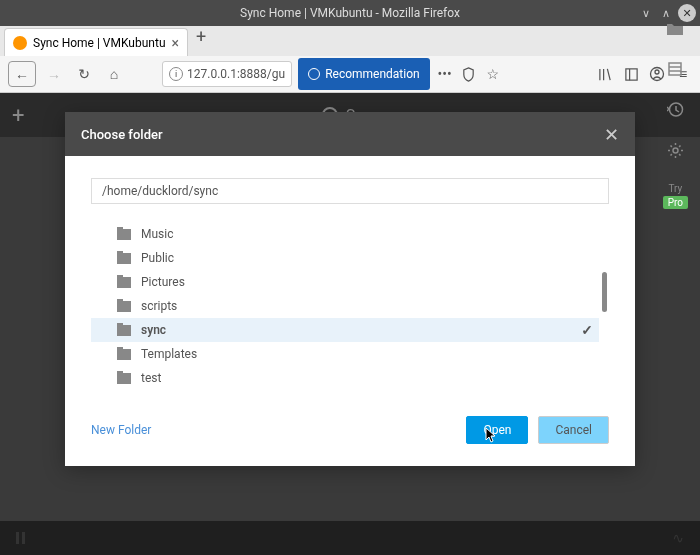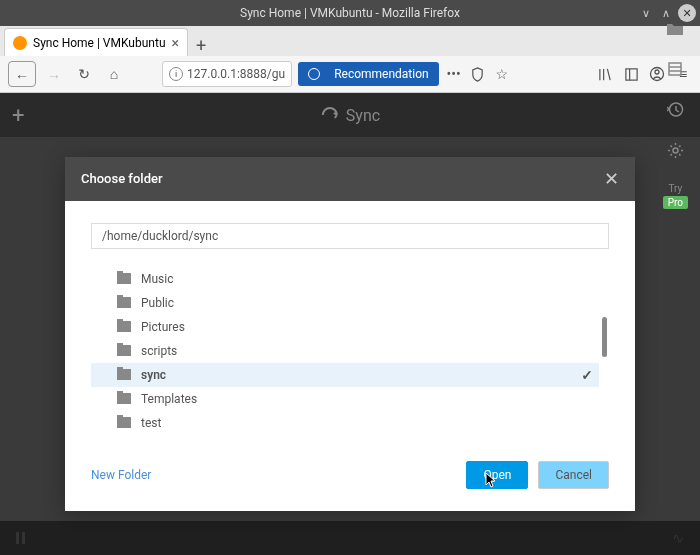--- a/index.html
+++ b/index.html
@@ -5,46 +5,46 @@
 * { margin: 0; padding: 0; box-sizing: border-box; font-family: -apple-system, BlinkMacSystemFont, "Segoe UI", Roboto, sans-serif; }
 body { width: 700px; height: 555px; background: #3a3a3a; overflow: hidden; position: relative; }
 
 .titlebar { height: 26px; background: #4a4a4a; display: flex; align-items: center; justify-content: center; position: relative; }
 .titlebar-text { color: #ddd; font-size: 12px; }
 .titlebar-controls { position: absolute; right: 4px; display: flex; gap: 4px; align-items: center; }
 .tc { width: 16px; height: 16px; display: flex; align-items: center; justify-content: center; color: #ccc; font-size: 11px; cursor: pointer; }
 .tc-close { background: #ccc; border-radius: 50%; color: #333; width: 18px; height: 18px; }
 
 .browser-chrome { background: #f5f5f5; border-bottom: 1px solid #ccc; }
-.tab-bar { height: 30px; display: flex; align-items: flex-end; background: #e8e8e8; padding: 0 4px; }
+.tab-bar { height: 30px; display: flex; align-items: flex-start; background: #e8e8e8; padding: 0 4px; }
 .tab { background: #fff; border: 1px solid #ccc; border-bottom: none; height: 28px; padding: 0 8px; display: flex; align-items: center; gap: 6px; font-size: 12px; border-radius: 4px 4px 0 0; margin-top: 2px; }
 .tab-icon { width: 14px; height: 14px; background: #ff9500; border-radius: 50%; position: relative; }
 .tab-close { color: #666; font-size: 14px; cursor: pointer; }
 .new-tab { margin-left: 8px; color: #555; font-size: 18px; cursor: pointer; }
 
 .nav-bar { height: 36px; display: flex; align-items: center; padding: 0 8px; gap: 6px; background: #f5f5f5; }
 .nav-btn { width: 24px; height: 24px; display: flex; align-items: center; justify-content: center; color: #555; cursor: pointer; font-size: 14px; }
 .nav-btn.back { border: 1px solid #999; border-radius: 4px; width: 28px; height: 26px; }
 .nav-btn.disabled { color: #bbb; }
 .url-bar { flex: 0 0 auto; display: flex; align-items: center; height: 26px; background: #fff; border: 1px solid #ccc; border-radius: 3px; padding: 0 6px; gap: 4px; font-size: 12px; color: #555; margin-left: 30px; }
 .url-info { width: 14px; height: 14px; border: 1px solid #888; border-radius: 50%; display: flex; align-items: center; justify-content: center; font-size: 9px; }
-.rec-btn { background: #1a5fb4; color: #fff; height: 24px; padding: 0 10px; border-radius: 3px; display: flex; align-items: center; gap: 14px; font-size: 12px; cursor: pointer; }
+.rec-btn { background: #1a5fb4; color: #fff; height: 32px; padding: 0 10px; border-radius: 3px; display: flex; align-items: center; gap: 5px; font-size: 12px; cursor: pointer; }
 .rec-bulb { width: 12px; height: 12px; border: 1.5px solid #fff; border-radius: 50%; }
 .nav-right { display: flex; gap: 8px; margin-left: auto; align-items: center; }
 .nav-icon { width: 18px; height: 18px; color: #555; cursor: pointer; display: flex; align-items: center; justify-content: center; font-size: 14px; }
 
 .app-bar { height: 44px; background: #2a2a2a; display: flex; align-items: center; padding: 0 12px; position: relative; }
 .app-plus { color: #888; font-size: 22px; cursor: pointer; }
 .app-logo { position: absolute; left: 50%; transform: translateX(-50%); color: #888; font-size: 16px; display: flex; align-items: center; gap: 6px; }
 .app-right { margin-left: auto; display: flex; gap: 20px; align-items: center; color: #888; flex-direction: column; }
 .app-right-icon { font-size: 16px; cursor: pointer; }
 .try-pro { text-align: center; font-size: 10px; }
 .pro-badge { background: #5cb85c; color: #fff; padding: 1px 5px; border-radius: 2px; font-size: 10px; display: block; margin-top: 2px; }
 
-.modal-overlay { position: absolute; top: 0; left: 0; right: 0; bottom: 0; background: transparent; display: flex; align-items: center; justify-content: center; }
+.modal-overlay { position: absolute; top: 0; left: 0; right: 0; bottom: 0; background: transparent; display: flex; align-items: flex-start; justify-content: center; }
 .modal { background: #fff; width: 570px; margin-top: 112px; box-shadow: 0 4px 20px rgba(0,0,0,0.3); }
 .modal-header { background: #4a4a4a; color: #fff; height: 44px; display: flex; align-items: center; padding: 0 16px; font-size: 13px; font-weight: 500; }
 .modal-close { margin-left: auto; cursor: pointer; font-size: 18px; color: #ccc; }
 .modal-body { padding: 22px 26px 10px; }
 .path-input { width: 100%; height: 26px; border: 1px solid #ddd; padding: 0 10px; font-size: 12px; color: #555; outline: none; }
 .folder-list { margin-top: 18px; height: 170px; overflow-y: auto; position: relative; padding-right: 10px; }
 .folder-row { display: flex; align-items: center; height: 24px; padding: 0 6px 0 26px; font-size: 12px; color: #555; cursor: pointer; gap: 10px; }
 .folder-row.selected { background: #e8f2fa; font-weight: 600; }
 .folder-icon { width: 14px; height: 11px; background: #888; position: relative; }
 .folder-icon::before { content: ''; position: absolute; top: -2px; left: 0; width: 6px; height: 2px; background: #888; }

